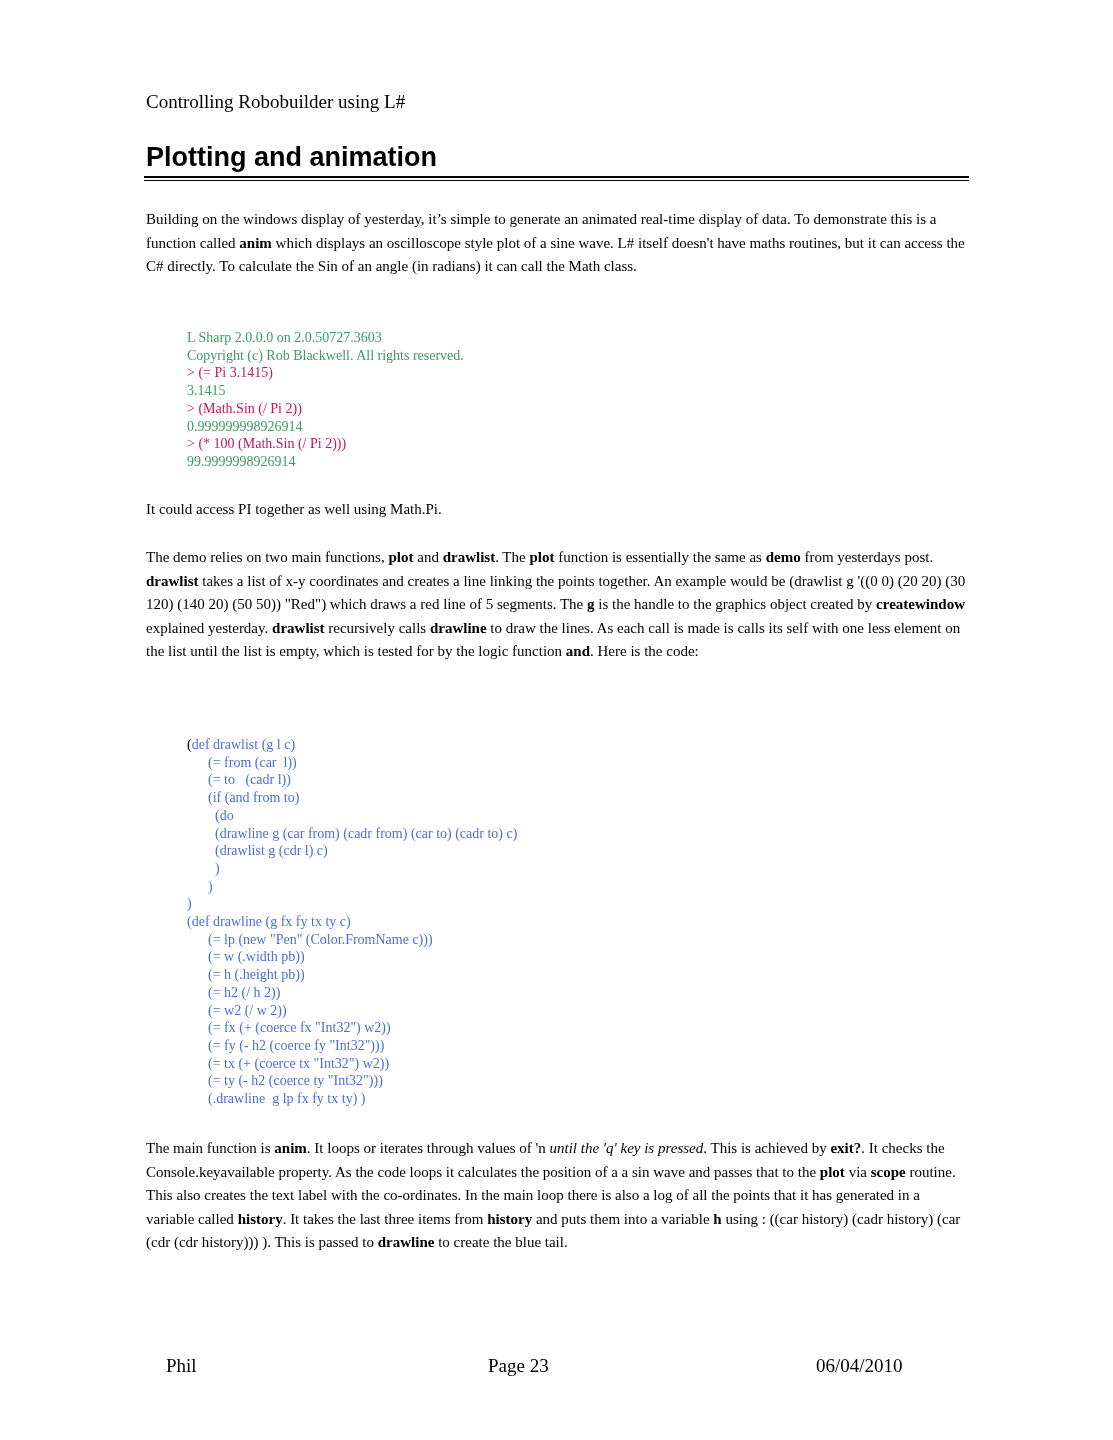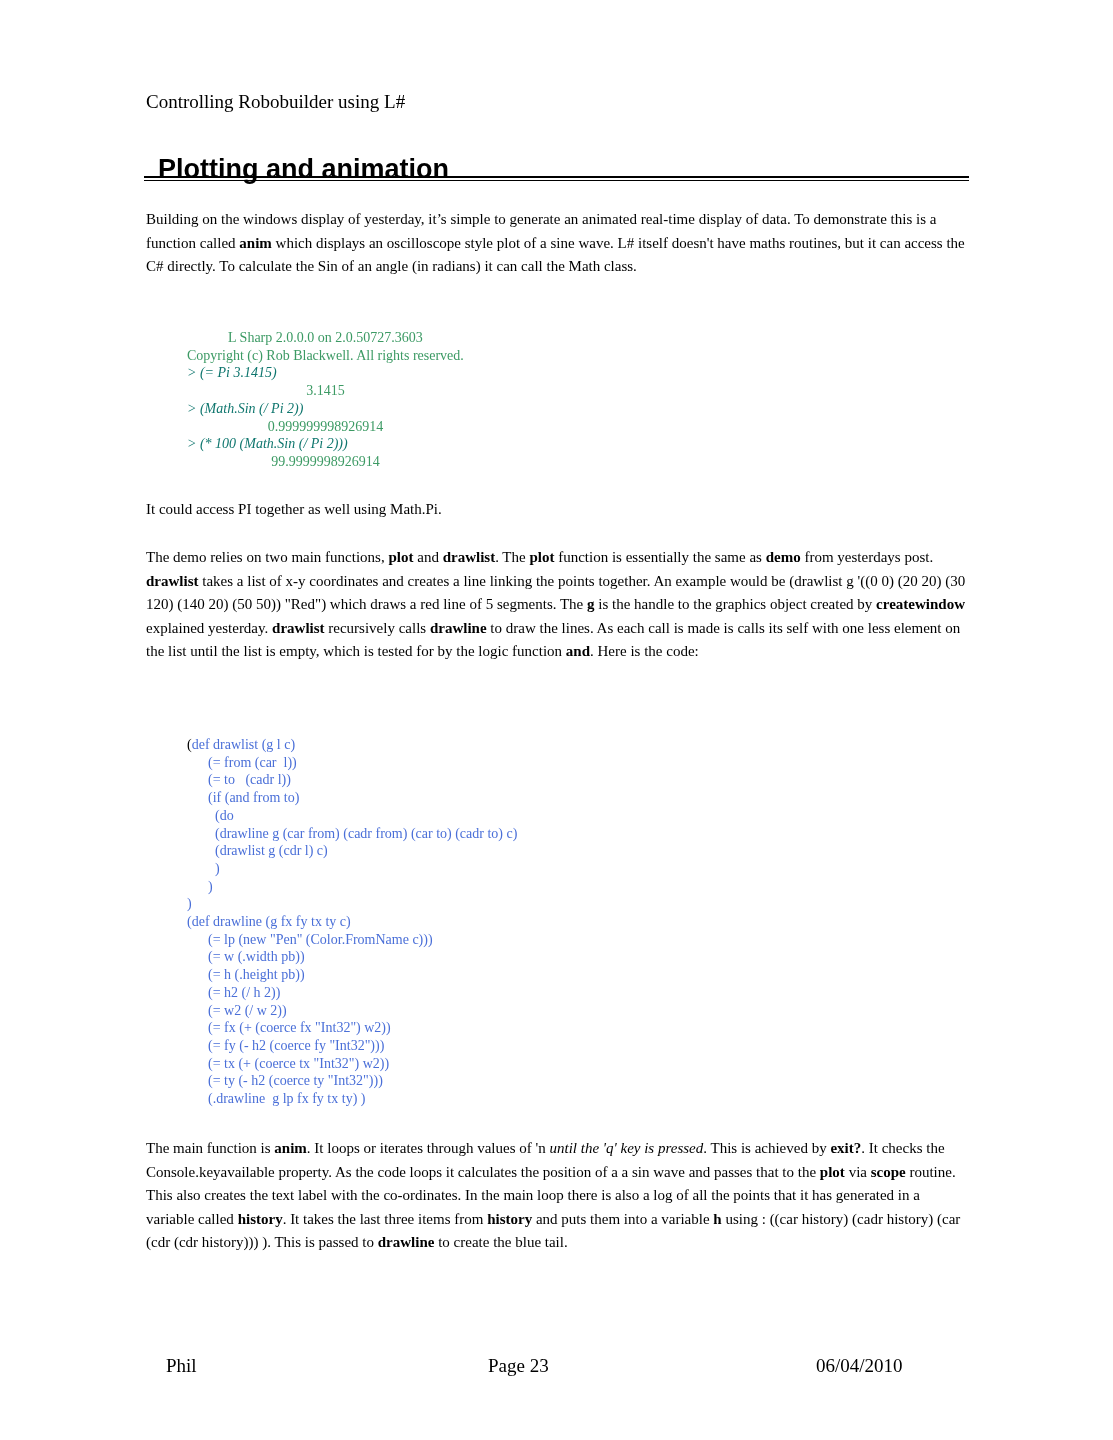--- a/index.html
+++ b/index.html
@@ -1,24 +1,24 @@
 <!DOCTYPE html>
 <html><head>
 <meta charset="utf-8">
 <style>
   html, body { margin: 0; padding: 0; background: #ffffff; }
   body { width: 1113px; height: 1440px; position: relative; font-family: "Liberation Serif", serif; color: #000; }
   .page-header { position: absolute; left: 146px; top: 60px; font-size: 19px; margin-top: 31px; }
-  .heading { position: absolute; left: 146px; top: 142px; font-family: "Liberation Sans", sans-serif; font-weight: bold; font-size: 27px; margin: 12px; }
+  .heading { position: absolute; left: 146px; top: 142px; font-family: "Liberation Sans", sans-serif; font-weight: bold; font-size: 27px; margin: 0; }
   .rule { position: absolute; left: 144px; width: 825px; top: 176px; height: 5px; border-top: 2px solid #000; border-bottom: 1px solid #000; box-sizing: border-box; }
   .para { position: absolute; left: 146px; width: 825px; font-size: 15px; line-height: 23.6px; margin: 0; }
   .code { position: absolute; left: 187px; font-size: 14px; line-height: 17.7px; margin: 0; white-space: pre; color: #4a6fd8; }
   .code .line { display: block; }
-  .green { color: #3c9a64; text-align: center; }
-  .blue { color: #0f766e; font-style: italic; }
+  .green { color: #3c9a64; }
+  .blue { color: #be185d; }
   .black { color: #000; }
   .footer { position: absolute; top: 1355px; font-size: 19px; margin-left: 20px; }
 </style>
 </head>
 <body>
 
 <div class="page-header">Controlling Robobuilder using L#</div>
 
 <h1 class="heading">Plotting and animation</h1>
 <div class="rule"></div>

